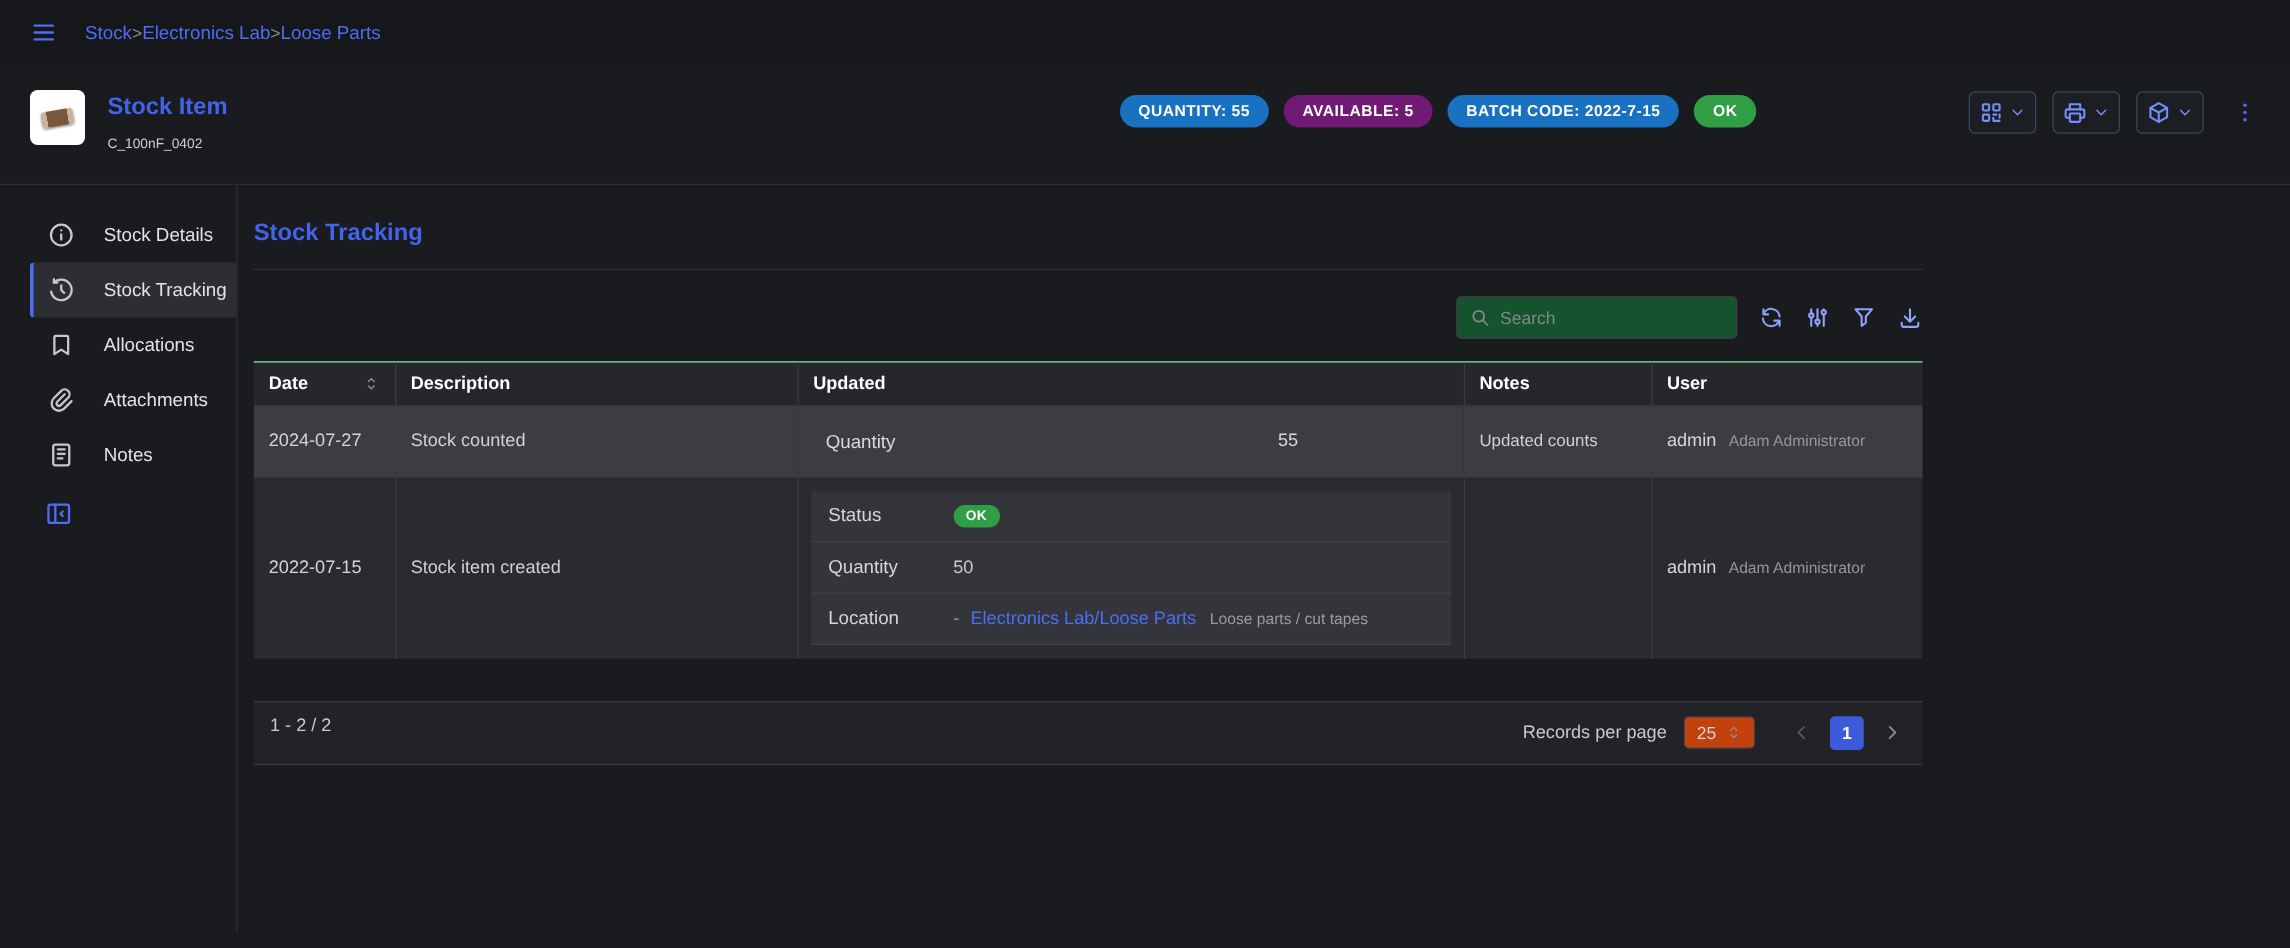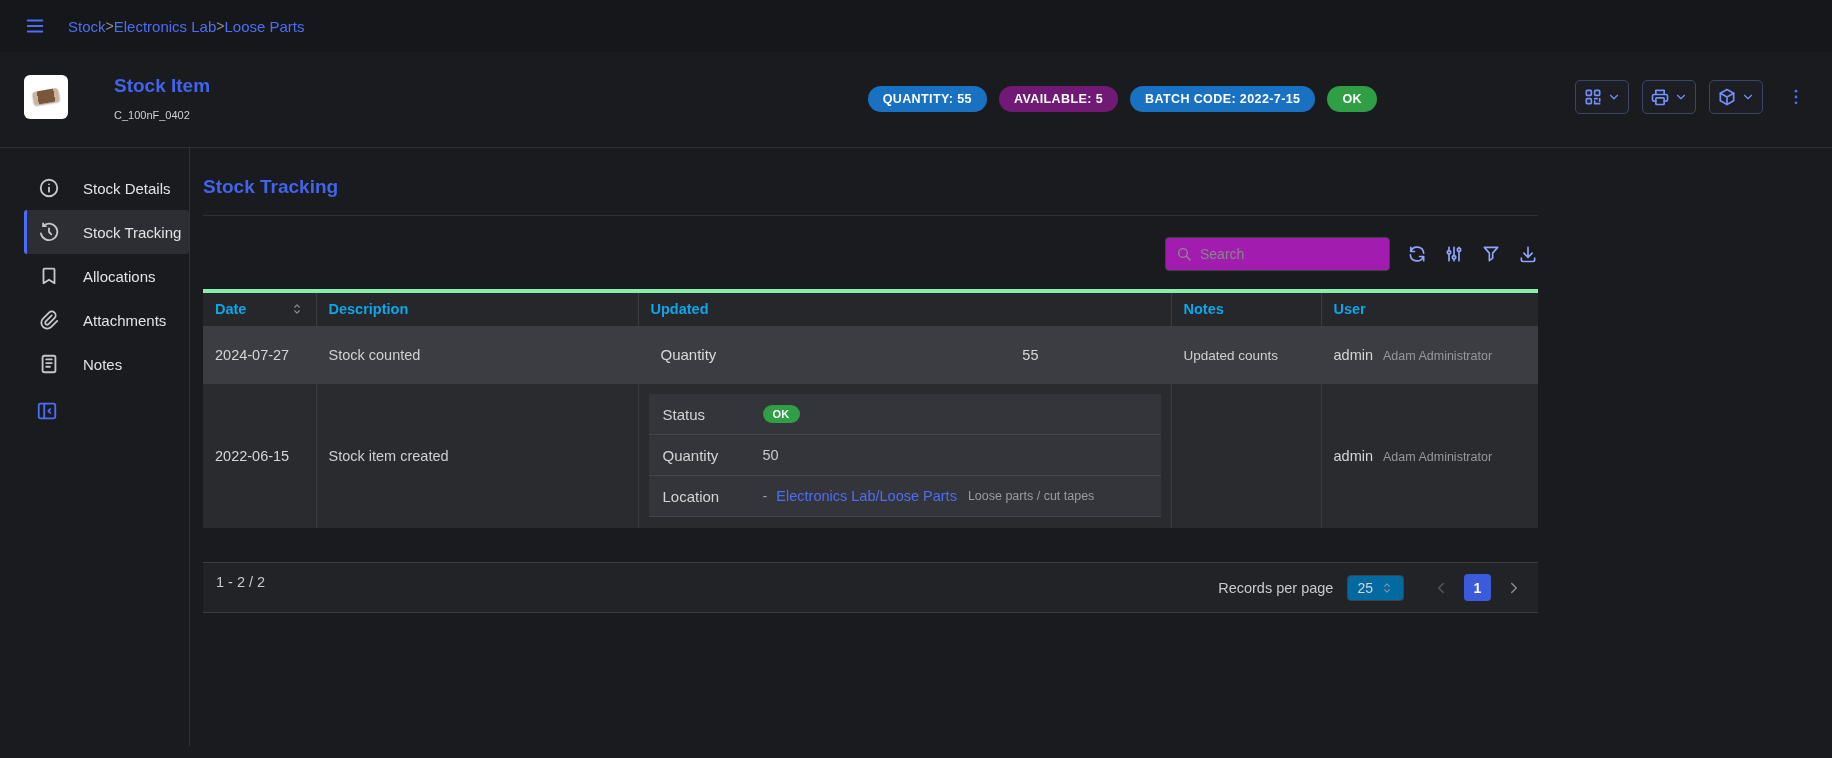--- a/index.html
+++ b/index.html
@@ -16,21 +16,21 @@
   .ic20{width:20px;height:20px} .ic22{width:22px;height:22px}
 
   
   .topbar { height:52px; display:flex; align-items:center; padding:0 22px; gap:20px; background:#16171b; }
   .menu-btn { background:none; border:none; color:#4c6ef5; cursor:pointer; padding:2px; }
   .breadcrumb { display:flex; align-items:center; font-size:15px; }
   .crumb { color:#4c6ef5; text-decoration:none; cursor:pointer; }
   .crumb-sep { color:#8d8f93; font-size:14px; }
 
   
-  .page-header { display:flex; align-items:center; padding:20px 24px 26px 24px;gap:28px; }
+  .page-header { display:flex; align-items:flex-start; padding:20px 24px 26px 24px; }
   .thumb { width:44px; height:44px; background:#ffffff; border-radius:6px; display:flex; align-items:center; justify-content:center; cursor:pointer; }
   .cap { width:26px; height:13px; border-radius:3px; transform:rotate(-10deg);
          background:linear-gradient(90deg,#c9b59e 0 18%,#7a573a 18% 82%,#c9b59e 82%);
          box-shadow:0 1px 2px rgba(0,0,0,.45); }
   .title-block { margin-left:18px; padding-top:3px; }
   .page-title { color:#4263eb; font-size:19px; font-weight:bold; }
   .page-subtitle { margin-top:12px; font-size:11px; color:#cfd0d2; }
   .badge-group { margin-left:auto; display:flex; gap:12px; align-items:center; padding-top:4px; }
   .badge { color:#fff; font-size:12.5px; font-weight:bold; letter-spacing:.4px; padding:6px 15px; border-radius:15px; white-space:nowrap; }
   .header-actions { margin-left:170px; display:flex; gap:13px; align-items:center; padding-top:1px; }
@@ -45,31 +45,31 @@
   .side-item .sic { color:#c6c7ca; display:flex; }
   .side-item.active { background:#2c2e33; border-left-color:#4c6ef5; }
   .collapse-btn { margin-top:5px; background:none; border:none; color:#4c6ef5; height:40px; display:flex; align-items:center; padding-left:12px; cursor:pointer; }
   .vdivider { width:1px; background:#2e3035; }
   .main { margin-left:13px; width:1335px; padding-top:28px; }
 
   .section-title { color:#4263eb; font-size:19px; font-weight:bold; }
   .title-rule { height:1px; background:#2e3035; margin-top:17px; }
 
   .toolbar { display:flex; justify-content:flex-end; align-items:center; gap:17px; margin-top:21px; }
-  .search-box { width:225px; height:34px; display:flex; align-items:center; gap:8px; padding:0 10px; border:1px solid #3f4147; border-radius:4px; background:#a21caf; }
+  .search-box { width:225px; height:34px; display:flex; align-items:center; gap:8px; padding:0 10px; border:1px solid #3f4147; border-radius:4px; background:#14532d; }
   .search-box .sic { color:#8a8c90; display:flex; }
   .search-input { flex:1; background:transparent; border:none; outline:none; color:#c9cacd; font-size:14px; font-family:inherit; }
   .search-input::placeholder { color:#85878b; }
   .tool-btn { background:none; border:none; color:#8fa3fc; cursor:pointer; display:flex; padding:0; }
 
   
   .table-wrap { margin-top:18px; border-bottom:1px solid #393b40; padding-bottom:0; }
   table { width:100%; border-collapse:collapse; table-layout:fixed; }
-  thead th { background:#26272b; border-top:4px solid #86efac; border-bottom:1px solid #393b40;
-             padding:0 12px; height:35px; font-size:14.5px; color:#0ea5e9; text-align:left; font-weight:bold; }
+  thead th { background:#26272b; border-top:1px solid #86efac; border-bottom:1px solid #393b40;
+             padding:0 12px; height:35px; font-size:14.5px; color:#ffffff; text-align:left; font-weight:bold; }
   th + th, td + td { border-left:1px solid #3a3c41; }
   .th-inner { display:flex; align-items:center; justify-content:space-between; }
   .sort-ic { color:#8a8c90; display:flex; }
   tbody td { padding:8px 12px; font-size:14.5px; vertical-align:middle; }
   tr.row-a { background:#3b3d42; height:57px; }
   tr.row-b { background:#292b2f; height:145px; border-top:1px solid #3a3c41; }
   .date-text { color:#d4d5d7; }
   .desc-text { color:#cfd0d2; }
   .notes-text { font-size:13.5px; color:#cfd0d2; }
 
@@ -86,21 +86,21 @@
   .loc-desc { font-size:12.5px; color:#9a9ca0; margin-left:11px; }
   .user-cell { display:flex; align-items:baseline; gap:10px; }
   .user-name { font-size:14.5px; color:#d4d5d7; }
   .user-full { font-size:12.5px; color:#95979b; }
 
   
   .table-footer { display:flex; align-items:flex-start; border-top:1px solid #393b40; background:#222327; padding:11px 13px; margin-top:34px; }
   .range-text { font-size:14.5px; color:#c9cacd; }
   .footer-right { margin-left:auto; display:flex; align-items:center; gap:14px; }
   .records-label { font-size:14.5px; color:#c9cacd; }
-  .records-select { display:flex; align-items:center; gap:7px; border:1px solid #3f4147; border-radius:4px; padding:4px 9px; font-size:14px; color:#d4d5d7; cursor:pointer; background:#0369a1; }
+  .records-select { display:flex; align-items:center; gap:7px; border:1px solid #3f4147; border-radius:4px; padding:4px 9px; font-size:14px; color:#d4d5d7; cursor:pointer; background:#c2410c; }
   .records-select .sic { color:#8a8c90; display:flex; }
   .pager { display:flex; align-items:center; gap:12px; margin-left:12px; }
   .page-chev { background:none; border:none; display:flex; cursor:pointer; padding:2px; }
   .page-chev.disabled { color:#55575c; }
   .page-chev.enabled { color:#8a8c90; }
   .page-num { width:27px; height:27px; border:none; border-radius:4px; background:#3b5bdb; color:#fff; font-size:14px; font-weight:bold; cursor:pointer; }
 </style>
 </head>
 <body>
 
@@ -380,21 +380,21 @@
               </td>
               <td><span class="notes-text">Updated counts</span></td>
               <td>
                 <div class="user-cell">
                   <span class="user-name">admin</span>
                   <span class="user-full">Adam Administrator</span>
                 </div>
               </td>
             </tr>
             <tr class="row-b">
-              <td><span class="date-text">2022-06-15</span></td>
+              <td><span class="date-text">2022-07-15</span></td>
               <td><span class="desc-text">Stock item created</span></td>
               <td class="details-cell-b">
                 <div class="sub-row">
                   <span class="sub-label">Status</span>
                   <span class="mini-badge" style="background: rgb(47, 158, 68);">OK</span>
                 </div>
                 <div class="sub-row">
                   <span class="sub-label">Quantity</span>
                   <span>50</span>
                 </div>

